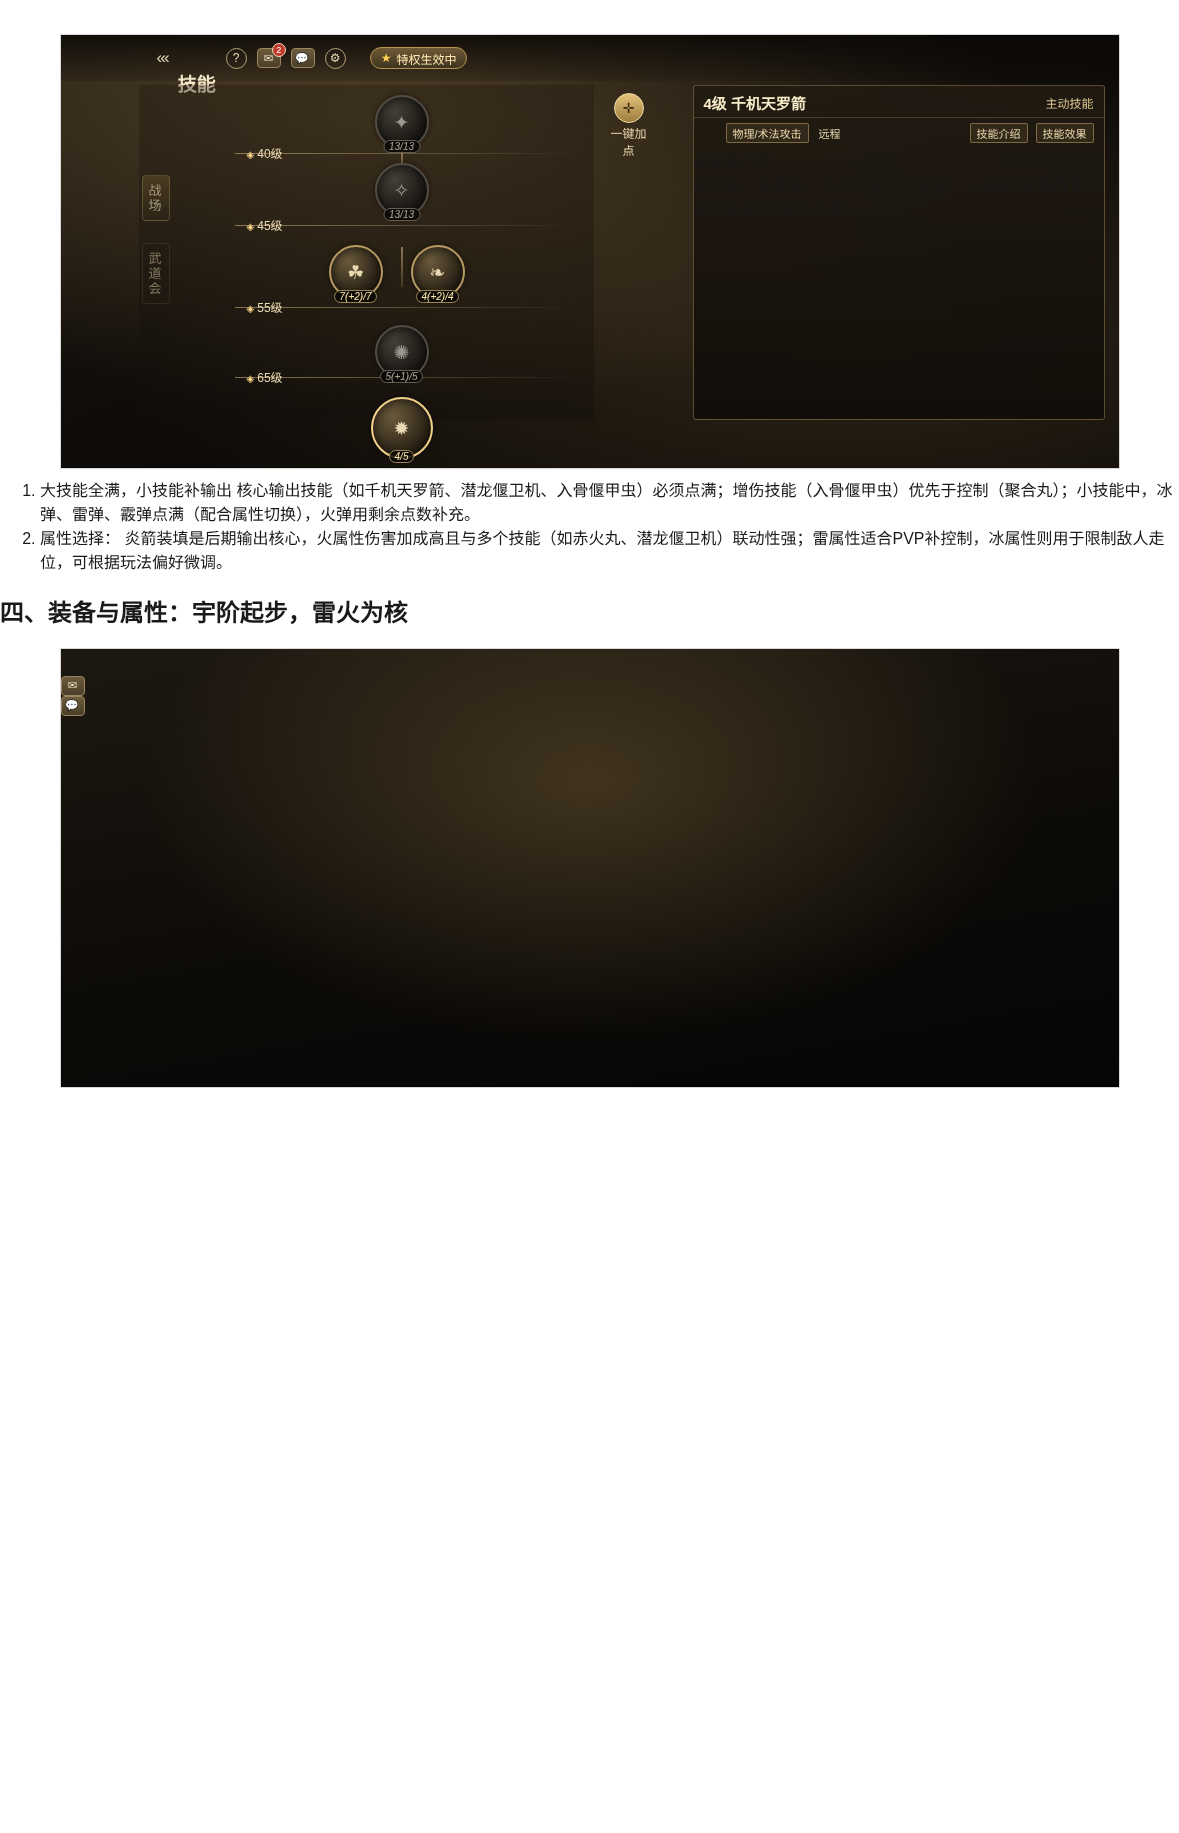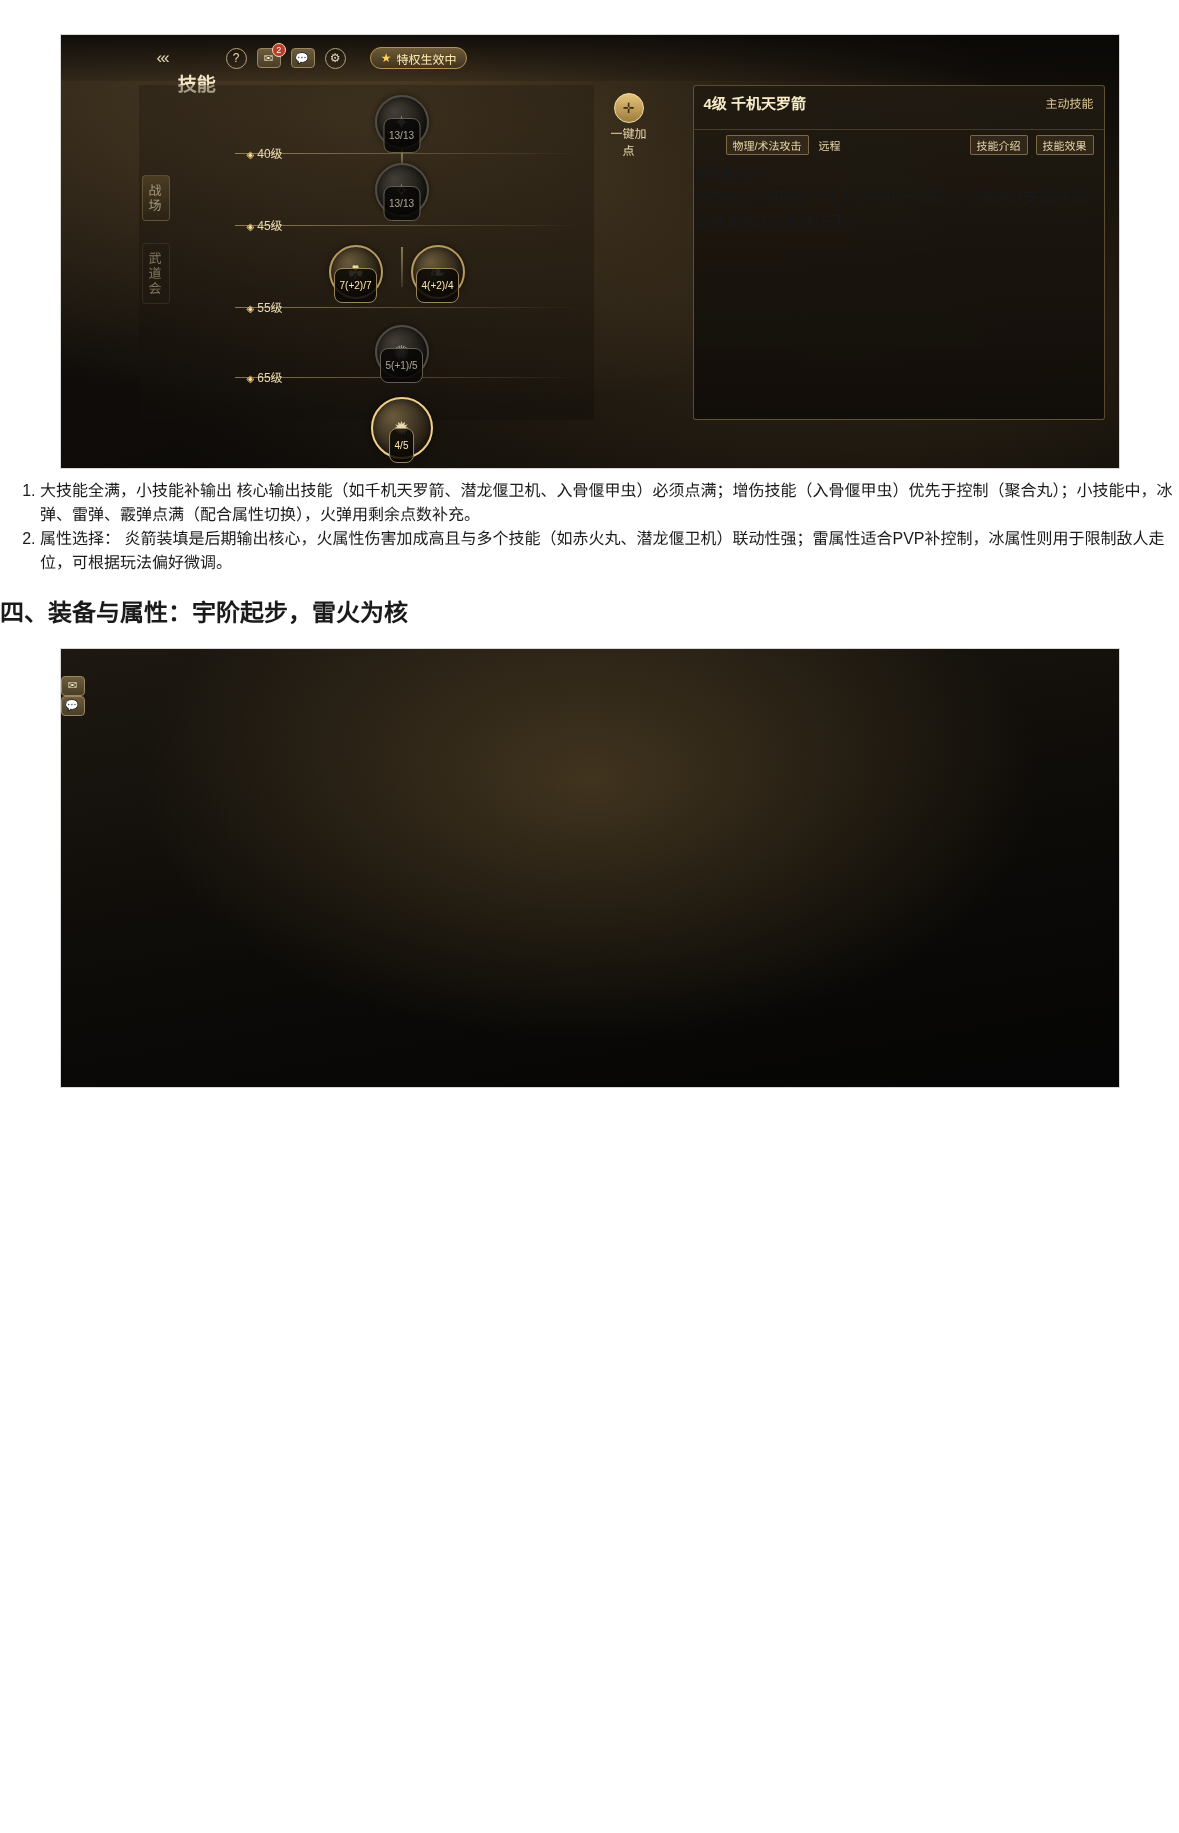--- a/index.html
+++ b/index.html
@@ -126,38 +126,39 @@
     box-shadow: 0 0 10px rgba(0,0,0,.6) inset, 0 0 6px rgba(0,0,0,.5);
     display: flex; align-items: center; justify-content: center;
     color: #e9d9b2; font-size: 19px;
   }
   .node.dim { filter: grayscale(.6) brightness(.7); border-color:#7d6c4c; }
   .node.big { width: 62px; height: 62px; }
   .node .cnt {
     position: absolute; bottom: -6px; left: 50%; transform: translateX(-50%);
     background: rgba(10,8,5,.85); border: 1px solid #9c8characters; 
     border: 1px solid #9c8657;
-    color: #ffe7ae; font-size: 10px; border-radius: 8px; padding: 11px 5px;
+    color: #ffe7ae; font-size: 10px; border-radius: 8px; padding: 0 5px;
     white-space: nowrap;
+    font-style: italic;
   }
   .node-link {
     position: absolute; width: 2px;
     background: linear-gradient(180deg, rgba(205,178,120,.6), rgba(205,178,120,.15));
   }
 
   
   .detail {
     position: absolute; right: 14px; top: 50px; width: 412px; bottom: 48px;
     background: linear-gradient(180deg, rgba(33,27,18,.92), rgba(17,13,9,.95));
     border: 1px solid rgba(180,150,95,.45);
     border-radius: 3px;
   }
   .detail-head {
     display: flex; align-items: center; justify-content: space-between;
-    padding: 6px 10px 16px 10px;
+    padding: 6px 10px 4px 10px;
     border-bottom: 1px solid rgba(180,150,95,.3);
   }
   .detail-head .name { color: #f8ecc9; font-size: 15px; font-weight: bold; }
   .detail-head .kind { color: #d9c48f; font-size: 12px; }
   .tagrow { display: flex; align-items: center; gap: 8px; padding: 5px 10px; margin-left: 22px; }
   .tag {
     color: #e5d5ab; font-size: 11px;
     border: 1px solid rgba(190,160,105,.55);
     padding: 1px 6px; border-radius: 2px;
     background: rgba(70,56,34,.5);

